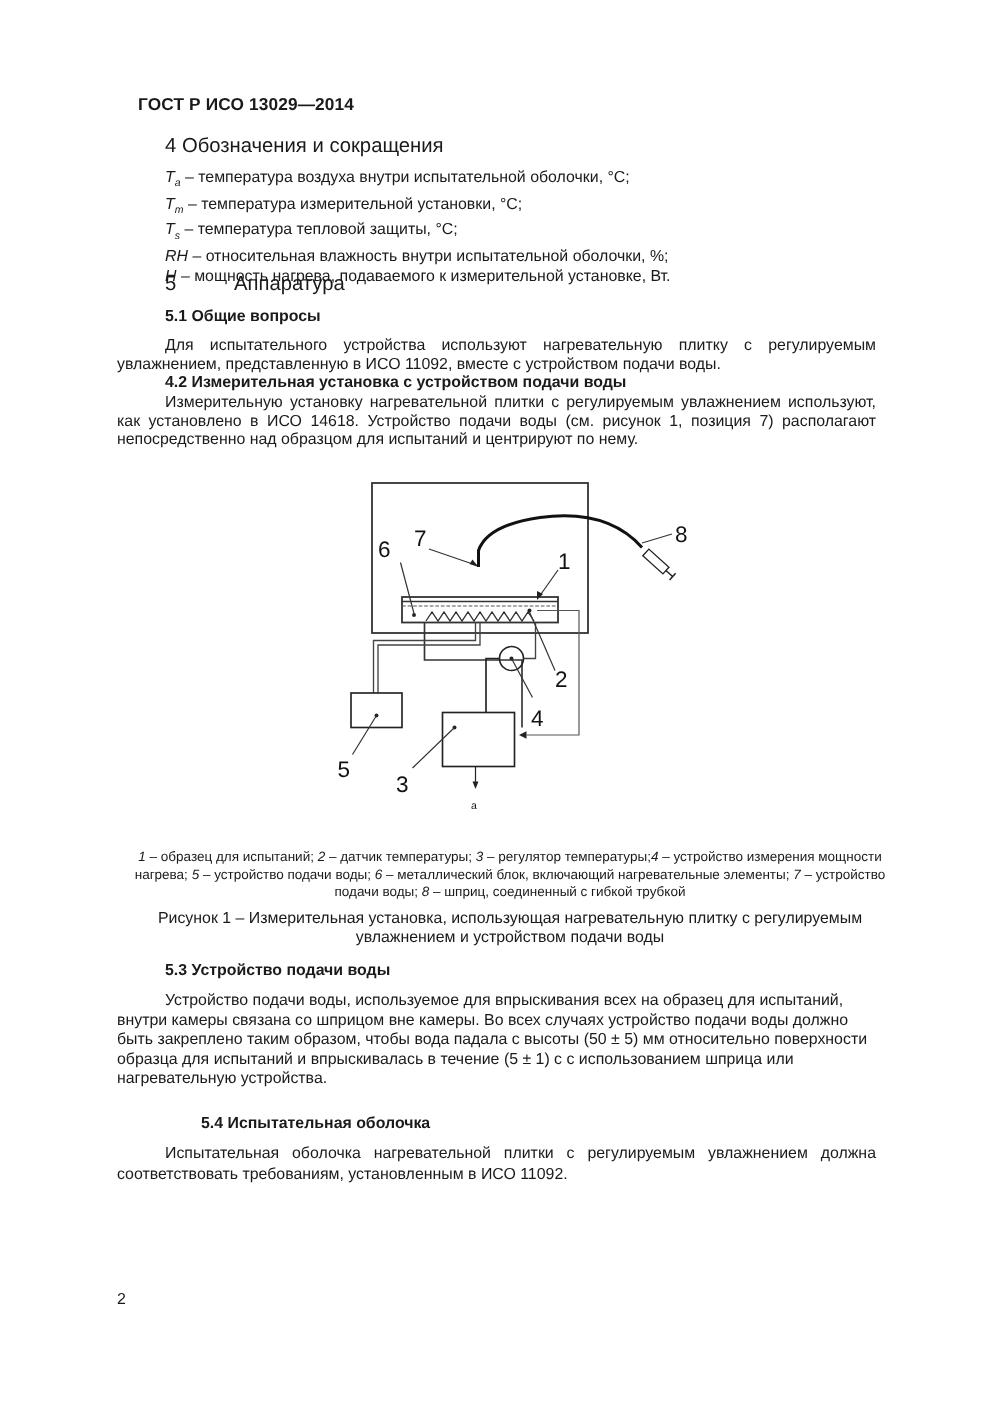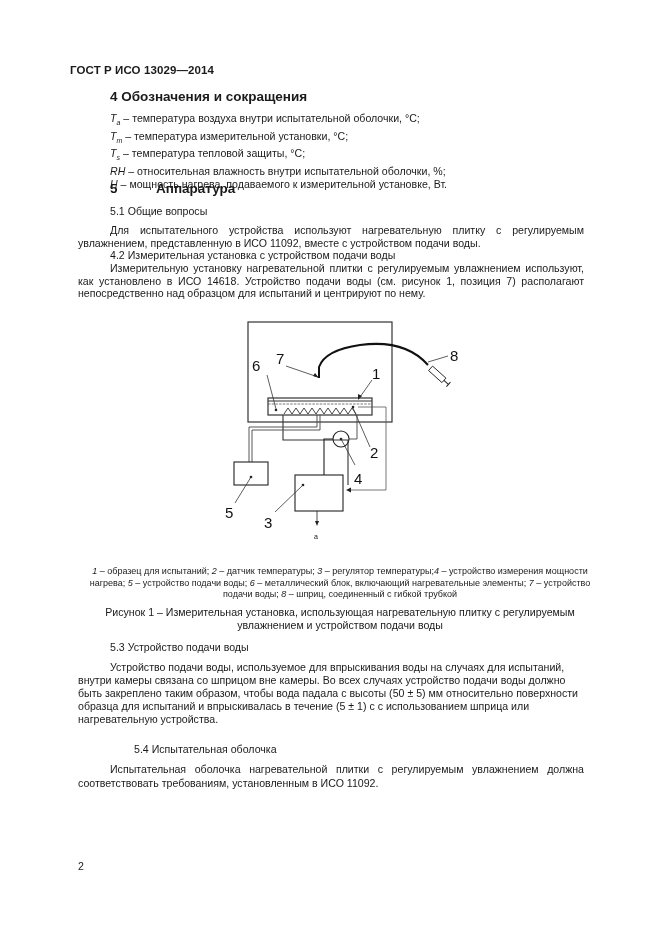--- a/index.html
+++ b/index.html
@@ -1,27 +1,27 @@
 <!DOCTYPE html>
 <html><head>
 <meta charset="utf-8">
 <style>
   html, body { margin:0; padding:0; background:#ffffff; }
   body { width:661px; height:935px; position:relative; overflow:hidden;
          font-family:"Liberation Sans", sans-serif; color:#1a1a1a; }
   .abs { position:absolute; }
-  .hdr { left:70px; top:64px; font-size:11.5px; font-weight:bold; letter-spacing:0.1px; }
-  .h1 { font-size:13.5px; font-weight:bold; }
+  .hdr { left:92px; top:64px; font-size:11.5px; font-weight:bold; letter-spacing:0.1px; }
+  .h1 { font-size:13.5px; font-weight:normal; }
   .p { font-size:10.6px; line-height:12.6px; }
   .sym { left:110px; }
   .sym i { font-style:italic; }
   .sym sub { font-size:7px; font-style:italic; }
   .line-just { text-align:justify; text-align-last:justify; display:block; }
   .ind { text-indent:32px; }
-  .h2 { font-size:10.6px; font-weight:normal; }
+  .h2 { font-size:10.6px; font-weight:bold; }
   .caption { font-size:9px; line-height:11.5px; text-align:center; }
   .caption i { font-style:italic; }
   .figtitle { font-size:10.6px; line-height:13px; text-align:center; }
   svg text { font-family:"Liberation Sans", sans-serif; }
 </style>
 </head>
 <body>
 
 <div class="abs hdr">ГОСТ Р ИСО 13029—2014</div>
 
@@ -118,21 +118,21 @@
   <div><i>1</i><span> – образец для испытаний;  </span><i>2</i><span> – датчик температуры; </span><i>3</i><span> – регулятор температуры;</span><i>4</i><span> – устройство измерения мощности нагрева; </span><i>5</i><span> – устройство подачи воды; </span><i>6</i><span> – металлический блок, включающий нагревательные элементы; </span><i>7</i><span> – устройство подачи воды; </span><i>8</i><span> – шприц, соединенный с гибкой трубкой</span></div>
 </div>
 
 <div class="abs figtitle" style="left:80px; top:606px; width:520px;">
   <div>Рисунок 1 – Измерительная установка, использующая нагревательную плитку с регулируемым</div>
   <div>увлажнением и устройством подачи воды</div>
 </div>
 
 <div class="abs h2" style="left:110px; top:641px;">5.3 Устройство подачи воды</div>
 <div class="abs p" style="left:78px; top:661px; width:520px; line-height:13.1px;">
-  <div class="ind">Устройство подачи воды, используемое для впрыскивания воды на случаях для испытаний,</div>
+  <div class="ind">Устройство подачи воды, используемое для впрыскивания всех на образец для испытаний,</div>
   <div>внутри камеры связана со шприцом вне камеры. Во всех случаях устройство подачи воды должно</div>
   <div>быть закреплено таким образом, чтобы вода падала с высоты (50 ± 5) мм относительно поверхности</div>
   <div>образца для испытаний и впрыскивалась в течение (5 ± 1) с  с использованием шприца или</div>
   <div>нагревательную устройства.</div>
 </div>
 
 <div class="abs h2" style="left:110px; top:743px;padding-left:24px;">5.4 Испытательная оболочка</div>
 <div class="abs p" style="left:78px; top:763px; width:506px; line-height:13.5px;">
   <span class="line-just ind">Испытательная оболочка нагревательной плитки с регулируемым увлажнением должна</span>
   <span style="display:block;">соответствовать требованиям, установленным в ИСО 11092.</span>

